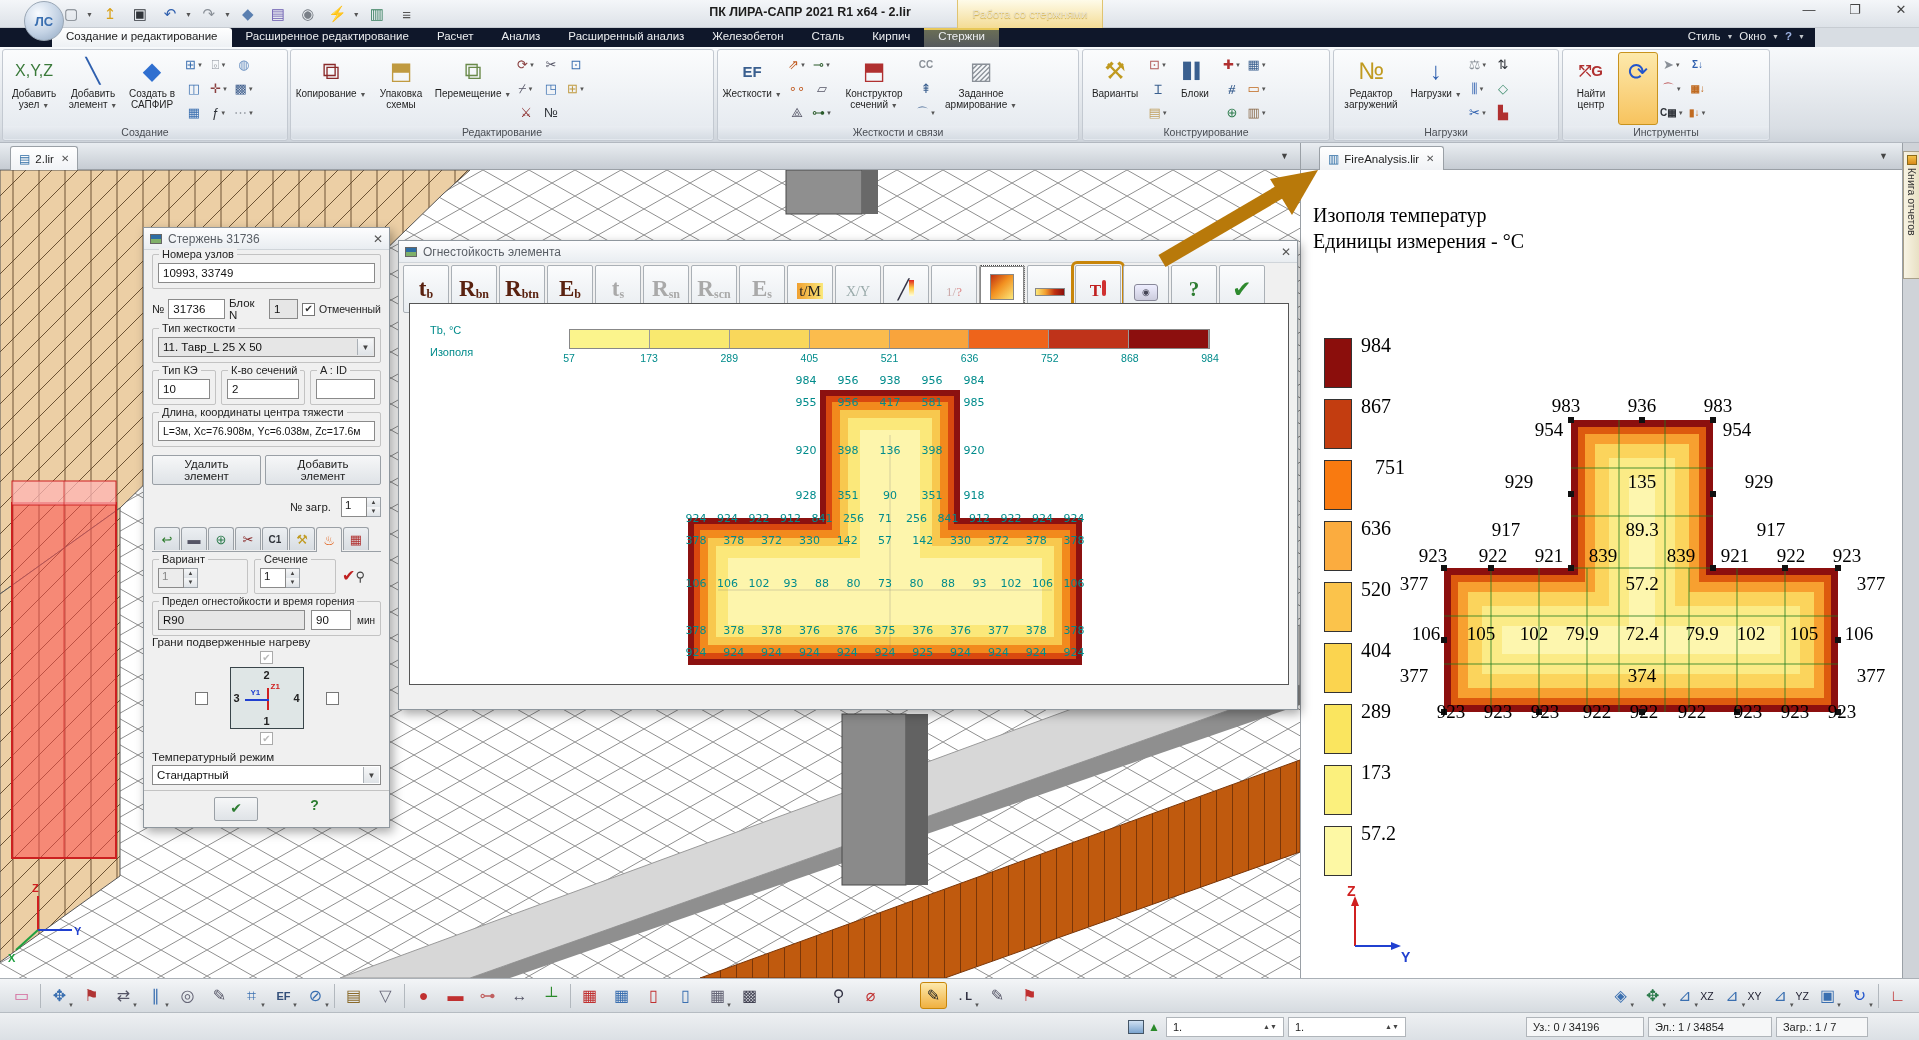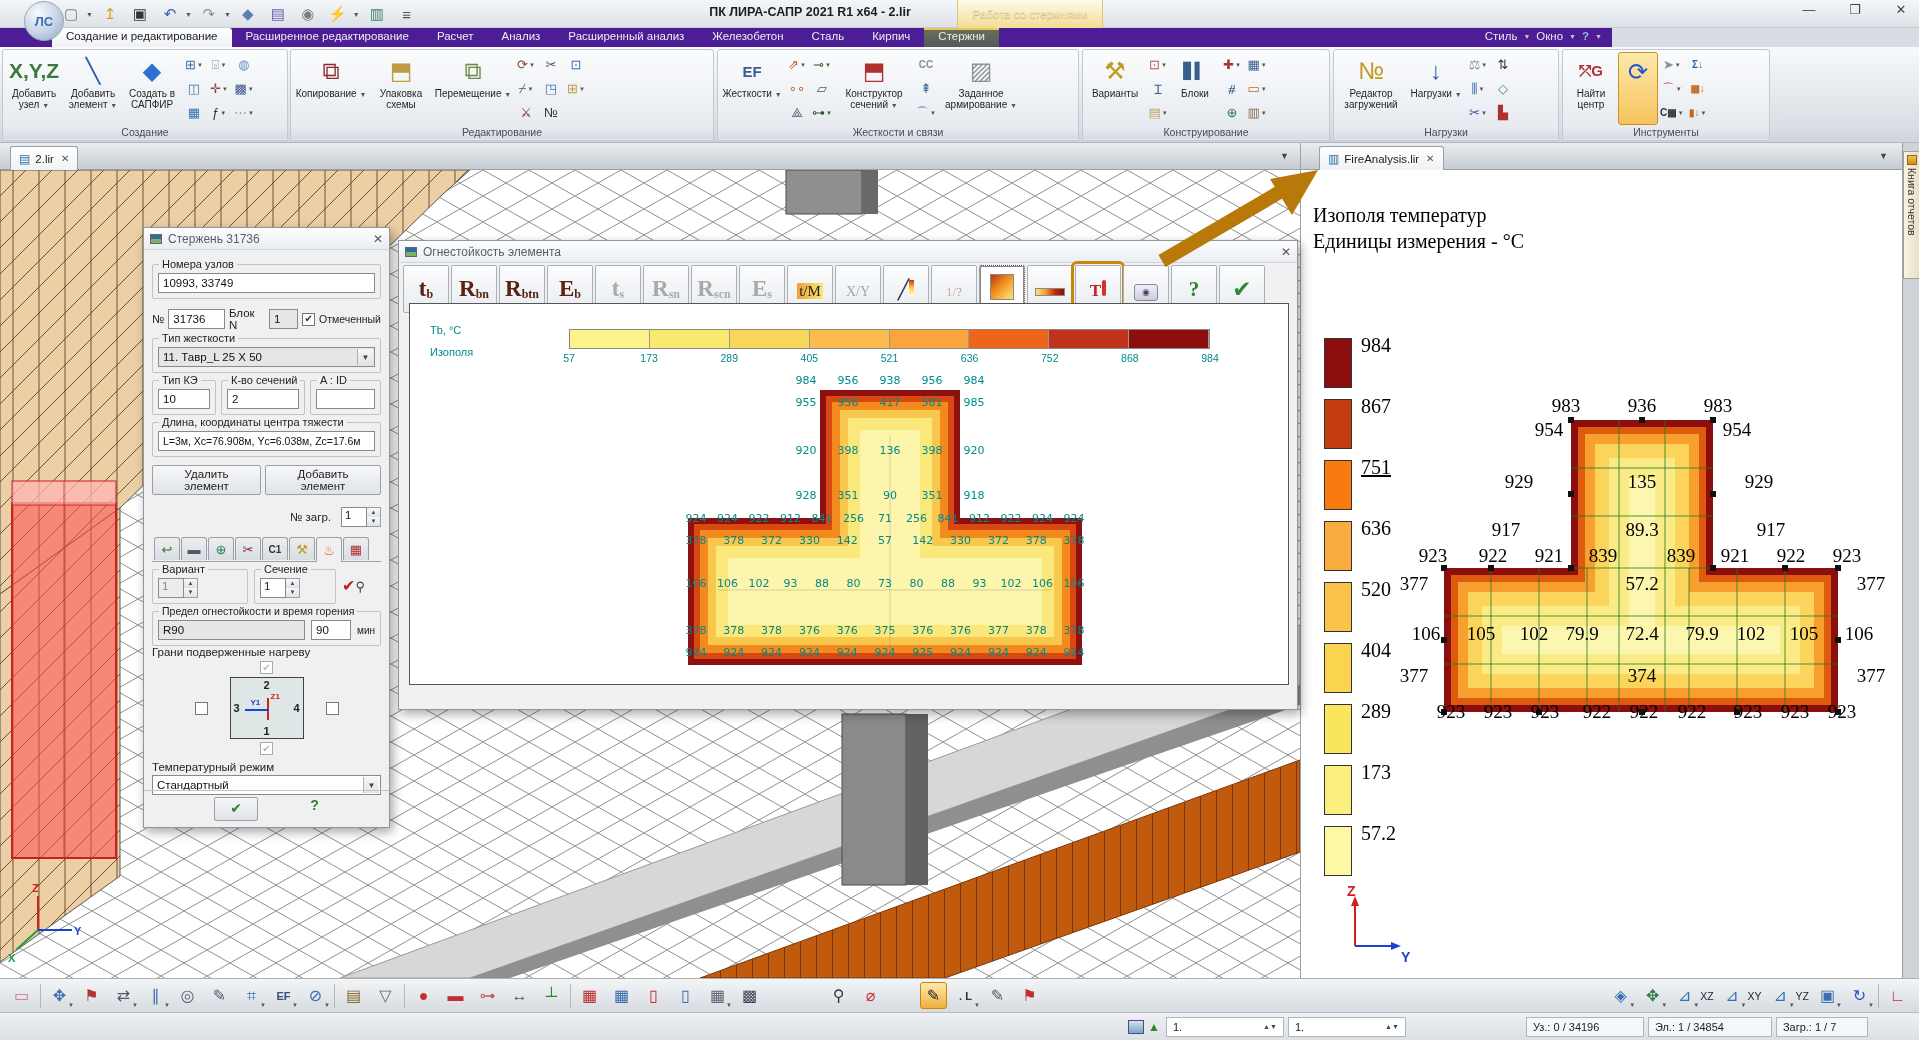--- a/index.html
+++ b/index.html
@@ -18,21 +18,21 @@
     font-size:15px; border-radius:3px; cursor:default; }
   .qat-dd { font-size:7px; color:#555; margin-left:-2px; }
   .win-title { position:absolute; left:600px; top:5px; width:420px; text-align:center; font-size:12.5px; font-weight:bold; color:#1d1d1d; }
   .ctx-group { position:absolute; left:957px; top:0; width:146px; height:28px; text-align:center; line-height:28px;
     background:linear-gradient(#fefbe9,#f4dc95); color:#e9e3d2; font-size:11.5px; text-shadow:0 1px 1px #caa73e;
     border-left:1px solid #e0c470; border-right:1px solid #e0c470; }
   .winbtns { position:absolute; right:8px; top:2px; display:flex; gap:26px; color:#444; font-size:13px; }
   .winbtn { width:20px; text-align:center; cursor:default; }
 
   
-  .tabrow { position:absolute; left:0; top:28px; width:1612px; height:19px; background:#4c1d95; }
+  .tabrow { position:absolute; left:0; top:28px; width:1815px; height:19px; background:#0f172a; }
   .rtabs { position:absolute; left:52px; top:0; display:flex; height:19px; }
   .rtab { padding:2px 14px 0 14px; color:#eceef0; font-size:11.5px; white-space:nowrap; cursor:default; }
   .rtab.active { background:linear-gradient(#ffffff,#eef1f4); color:#1d1d1d; border-radius:3px 3px 0 0; }
   .rtab.contextual { background:linear-gradient(#6a6e56,#55595e); border-top:2px solid #e8c85a; padding-top:0; }
   .menu-right { position:absolute; right:10px; top:2px; color:#e7e9ec; font-size:11.5px; display:flex; gap:6px; align-items:center;}
   .menu-right .dd { font-size:7px; color:#c3c7cc; }
   .menu-right .qmark { color:#9db1e0; font-weight:bold; }
 
   
   .ribbon { position:absolute; left:0; top:47px; width:1919px; height:96px;
@@ -210,21 +210,21 @@
         <span class="dd">▼</span>
       <span class="qmark">?</span>
         <span class="dd">▼</span>
     </div>
   </div>
 
   <div class="ribbon" id="ribbon">
       <div class="rgroup" style="left: 2px; width: 286px;">
         <div class="rg-body">
           <div class="rbig" style="width: 58px;">
-            <div class="rbig-ico" style="color: rgb(58, 122, 58); font-size: 21px; font-weight: bold;">X,Y,Z</div>
+            <div class="rbig-ico" style="color: rgb(58, 122, 58); font-size: 16px; font-weight: normal;">X,Y,Z</div>
             <div class="rbig-lbl">Добавить
 узел <span class="rbig-dd"> ▼</span></div>
           </div>
           <div class="rbig" style="width: 58px;">
             <div class="rbig-ico" style="color: rgb(46, 95, 174);">╲</div>
             <div class="rbig-lbl">Добавить
 элемент <span class="rbig-dd"> ▼</span></div>
           </div>
           <div class="rbig" style="width: 58px;">
             <div class="rbig-ico" style="color: rgb(47, 111, 208);">◆</div>
@@ -572,21 +572,21 @@
 
     <div class="fire-panel-body">
       <div class="fp-header" style="top:34px;">Изополя температур</div>
       <div class="fp-header" style="top:60px;">Единицы измерения - °C</div>
       <div id="vscale">
           <div class="vswatch" style="left: 23px; top: 168px; height: 50px; background: rgb(139, 14, 12);"></div>
           <div class="vlabel" style="left: 60px; top: 164px;">984</div>
           <div class="vswatch" style="left: 23px; top: 229px; height: 50px; background: rgb(195, 61, 16);"></div>
           <div class="vlabel" style="left: 60px; top: 225px;">867</div>
           <div class="vswatch" style="left: 23px; top: 290px; height: 50px; background: rgb(249, 122, 16);"></div>
-          <div class="vlabel" style="left: 60px; top: 286px; text-decoration: underline;">751</div>
+          <div class="vlabel" style="left: 74px; top: 286px;">751</div>
           <div class="vswatch" style="left: 23px; top: 351px; height: 50px; background: rgb(251, 172, 63);"></div>
           <div class="vlabel" style="left: 60px; top: 347px;">636</div>
           <div class="vswatch" style="left: 23px; top: 412px; height: 50px; background: rgb(251, 195, 75);"></div>
           <div class="vlabel" style="left: 60px; top: 408px;">520</div>
           <div class="vswatch" style="left: 23px; top: 473px; height: 50px; background: rgb(251, 212, 79);"></div>
           <div class="vlabel" style="left: 60px; top: 469px;">404</div>
           <div class="vswatch" style="left: 23px; top: 534px; height: 50px; background: rgb(250, 229, 95);"></div>
           <div class="vlabel" style="left: 60px; top: 530px;">289</div>
           <div class="vswatch" style="left: 23px; top: 595px; height: 50px; background: rgb(251, 240, 125);"></div>
           <div class="vlabel" style="left: 60px; top: 591px;">173</div>
@@ -692,21 +692,21 @@
       </div>
     </div>
 
     <div class="dlg" id="beamDlg">
       <div class="dlg-title">
         <span class="dicon"></span>
         <span>Стержень  31736</span>
         <span class="dclose">✕</span>
       </div>
       <div class="bd-body">
-        <div class="gbox" style="margin-top:10px;">
+        <div class="gbox" style="margin-top:0;">
           <span class="glabel">Номера узлов</span>
           <div class="tbx">10993, 33749</div>
         </div>
         <div class="rowflex">
           <span>№</span>
           <div class="tbx" style="width:58px;">31736</div>
           <span>Блок N</span>
           <div class="tbx gray" style="width:30px;">1</div>
           <span class="chk on"></span>
           <span style="font-size:10.5px;">Отмеченный</span>

